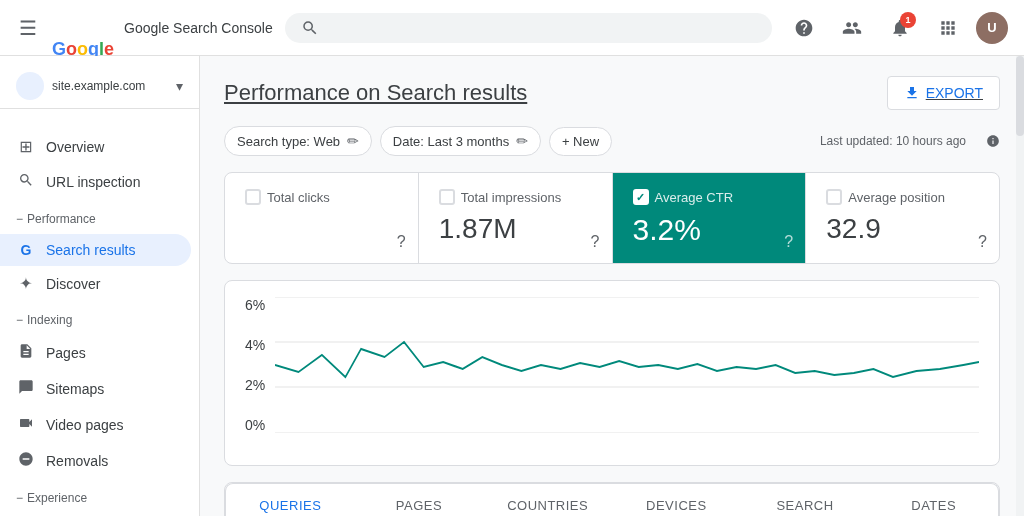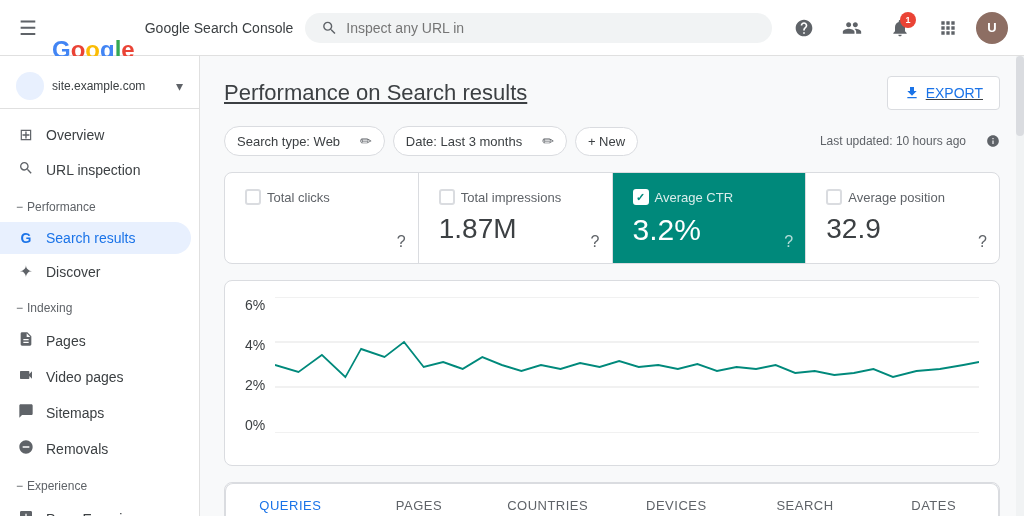--- a/index.html
+++ b/index.html
@@ -14,21 +14,21 @@
     .topbar-icons { display: flex; align-items: center; gap: 8px; margin-left: auto; }
     .topbar-icon-btn { width: 40px; height: 40px; border-radius: 50%; display: flex; align-items: center; justify-content: center; cursor: pointer; color: #5f6368; font-size: 18px; position: relative; }
     .badge { position: absolute; top: 4px; right: 4px; background: #ea4335; color: #fff; font-size: 9px; border-radius: 50%; width: 16px; height: 16px; display: flex; align-items: center; justify-content: center; font-weight: 700; }
     .avatar { width: 32px; height: 32px; border-radius: 50%; background: #8d6e63; cursor: pointer; overflow: hidden; display: flex; align-items: center; justify-content: center; color: #fff; font-size: 13px; font-weight: 600; }
 
     
     .main-layout { display: flex; flex: 1; overflow: hidden; }
 
     
     .sidebar { width: 200px; background: #fff; border-right: 1px solid #e0e0e0; overflow-y: auto; flex-shrink: 0; padding: 8px 0; }
-    .sidebar-property { display: flex; align-items: center; padding: 8px 16px; gap: 8px; border-bottom: 1px solid #e0e0e0; margin-bottom: 8px; }
+    .sidebar-property { display: flex; align-items: center; padding: 8px 16px; gap: 8px; border-bottom: 1px solid #e0e0e0; margin-bottom: 20px; }
     .property-dot { width: 28px; height: 28px; border-radius: 50%; background: #e8f0fe; flex-shrink: 0; }
     .property-name { font-size: 12px; color: #3c4043; flex: 1; overflow: hidden; text-overflow: ellipsis; white-space: nowrap; }
     .property-chevron { color: #5f6368; font-size: 14px; cursor: pointer; }
     .sidebar-item { display: flex; align-items: center; padding: 8px 16px; gap: 10px; cursor: pointer; border-radius: 0 24px 24px 0; margin-right: 8px; color: #3c4043; font-size: 14px; }
     .sidebar-item.active { background: #e8f0fe; color: #1a73e8; font-weight: 500; }
     .sidebar-item.active .sidebar-icon { color: #1a73e8; }
     .sidebar-section-header { padding: 8px 16px; font-size: 12px; color: #5f6368; display: flex; align-items: center; gap: 4px; cursor: pointer; margin-top: 4px; }
     .sidebar-icon { font-size: 16px; color: #5f6368; width: 20px; text-align: center; }
     .section-chevron { font-size: 12px; }
 
@@ -36,21 +36,21 @@
     .content { flex: 1; overflow-y: auto; padding: 0; background: #f8f9fa; position: relative; }
     .content-inner { padding: 20px 24px; }
 
     
     .page-header { display: flex; align-items: center; justify-content: space-between; margin-bottom: 16px; text-decoration: underline; }
     .page-title { font-size: 22px; font-weight: 400; color: #3c4043; }
     .export-btn { display: flex; align-items: center; gap: 6px; padding: 8px 16px; border: 1px solid #dadce0; border-radius: 4px; background: #fff; cursor: pointer; color: #1a73e8; font-size: 14px; font-weight: 500; text-align: right; }
 
     
     .filter-row { display: flex; align-items: center; gap: 8px; margin-bottom: 16px; }
-    .filter-chip { display: flex; align-items: center; gap: 20px; padding: 6px 12px; border: 1px solid #dadce0; border-radius: 16px; background: #fff; cursor: pointer; font-size: 13px; color: #3c4043; }
+    .filter-chip { display: flex; align-items: center; gap: 7px; padding: 6px 12px; border: 1px solid #dadce0; border-radius: 16px; background: #fff; cursor: pointer; font-size: 13px; color: #3c4043; }
     .filter-chip .edit-icon { color: #5f6368; font-size: 14px; }
     .add-chip { display: flex; align-items: flex-start; gap: 4px; padding: 6px 12px; border: 1px solid #dadce0; border-radius: 16px; background: #fff; cursor: pointer; font-size: 13px; color: #3c4043; }
     .last-updated { margin-left: auto; font-size: 12px; color: #5f6368; display: flex; align-items: center; gap: 20px; }
 
     
     .metrics-row { display: flex; gap: 0; background: #fff; border: 1px solid #dadce0; border-radius: 8px; margin-bottom: 16px; overflow: hidden; }
     .metric-card { flex: 1; padding: 16px 20px; border-right: 1px solid #dadce0; position: relative; }
     .metric-card:last-child { border-right: none; }
     .metric-card.active { background: #00897b; color: #fff; }
     .metric-header { display: flex; align-items: center; gap: 6px; margin-bottom: 8px; }
@@ -78,30 +78,29 @@
 
     .scrollbar-track { position: absolute; right: 0; top: 0; bottom: 0; width: 8px; background: #f1f3f4; }
     .scrollbar-thumb { position: absolute; right: 0; top: 0; width: 8px; height: 80px; background: #dadce0; border-radius: 4px; }
   </style>
 </head>
 <body>
 
 <div class="topbar">
   <div class="topbar-menu-icon">☰</div>
   <div class="topbar-logo">
-    <span style="font-weight:700; font-size:24px;margin-top:44px;">
+    <span style="font-weight:700; font-size:18px;margin-top:44px;">
       <span style="color:#4285f4">G</span><span style="color:#ea4335">o</span><span style="color:#fbbc04">o</span><span style="color:#4285f4">g</span><span style="color:#34a853">l</span><span style="color:#ea4335">e</span>
     </span>
     <span style="font-size:14px; color:#3c4043; margin-left:4px;">Google Search Console</span>
   </div>
   <div class="topbar-search">
     <svg width="18" height="18" viewBox="0 0 24 24" fill="#5f6368">
         <path d="M15.5 14h-.79l-.28-.27A6.471 6.471 0 0 0 16 9.5 6.5 6.5 0 1 0 9.5 16c1.61 0 3.09-.59 4.23-1.57l.27.28v.79l5 4.99L20.49 19l-4.99-5zm-6 0C7.01 14 5 11.99 5 9.5S7.01 5 9.5 5 14 7.01 14 9.5 11.99 14 9.5 14z"></path>
       </svg>
-    <input type="text" placeholder="Inspect any URL in" style="">
   </div>
   <div class="topbar-icons">
     <div class="topbar-icon-btn">
       <svg width="20" height="20" viewBox="0 0 24 24" fill="#5f6368">
           <path d="M12 2C6.48 2 2 6.48 2 12s4.48 10 10 10 10-4.48 10-10S17.52 2 12 2zm1 17h-2v-2h2v2zm2.07-7.75l-.9.92C13.45 12.9 13 13.5 13 15h-2v-.5c0-1.1.45-2.1 1.17-2.83l1.24-1.26c.37-.36.59-.86.59-1.41 0-1.1-.9-2-2-2s-2 .9-2 2H8c0-2.21 1.79-4 4-4s4 1.79 4 4c0 .88-.36 1.68-.93 2.25z"></path>
         </svg>
     </div>
     <div class="topbar-icon-btn">
       <svg width="20" height="20" viewBox="0 0 24 24" fill="#5f6368">
           <path d="M16 11c1.66 0 2.99-1.34 2.99-3S17.66 5 16 5c-1.66 0-3 1.34-3 3s1.34 3 3 3zm-8 0c1.66 0 2.99-1.34 2.99-3S9.66 5 8 5C6.34 5 5 6.34 5 8s1.34 3 3 3zm0 2c-2.33 0-7 1.17-7 3.5V19h14v-2.5c0-2.33-4.67-3.5-7-3.5zm8 0c-.29 0-.62.02-.97.05 1.16.84 1.97 1.97 1.97 3.45V19h6v-2.5c0-2.33-4.67-3.5-7-3.5z"></path>
@@ -167,32 +166,32 @@
       <span class="sidebar-icon">
         <svg width="16" height="16" viewBox="0 0 24 24" fill="#5f6368">
             <path d="M14 2H6c-1.1 0-2 .9-2 2v16c0 1.1.9 2 2 2h12c1.1 0 2-.9 2-2V8l-6-6zm2 16H8v-2h8v2zm0-4H8v-2h8v2zm-3-5V3.5L18.5 9H13z"></path>
           </svg>
       </span>
       <span>Pages</span>
     </div>
     <div class="sidebar-item">
       <span class="sidebar-icon">
         <svg width="16" height="16" viewBox="0 0 24 24" fill="#5f6368">
+            <path d="M20 2H4c-1.1 0-2 .9-2 2v18l4-4h14c1.1 0 2-.9 2-2V4c0-1.1-.9-2-2-2z"></path>
+          </svg>
+      </span>
+      <span>Sitemaps</span>
+    </div>
+    <div class="sidebar-item">
+      <span class="sidebar-icon">
+        <svg width="16" height="16" viewBox="0 0 24 24" fill="#5f6368">
             <path d="M17 10.5V7c0-.55-.45-1-1-1H4c-.55 0-1 .45-1 1v10c0 .55.45 1 1 1h12c.55 0 1-.45 1-1v-3.5l4 4v-11l-4 4z"></path>
           </svg>
       </span>
       <span>Video pages</span>
-    </div>
-    <div class="sidebar-item">
-      <span class="sidebar-icon">
-        <svg width="16" height="16" viewBox="0 0 24 24" fill="#5f6368">
-            <path d="M20 2H4c-1.1 0-2 .9-2 2v18l4-4h14c1.1 0 2-.9 2-2V4c0-1.1-.9-2-2-2z"></path>
-          </svg>
-      </span>
-      <span>Sitemaps</span>
     </div>
     <div class="sidebar-item">
       <span class="sidebar-icon">
         <svg width="16" height="16" viewBox="0 0 24 24" fill="#5f6368">
             <path d="M12 2C6.48 2 2 6.48 2 12s4.48 10 10 10 10-4.48 10-10S17.52 2 12 2zm5 11H7v-2h10v2z"></path>
           </svg>
       </span>
       <span>Removals</span>
     </div>
 

